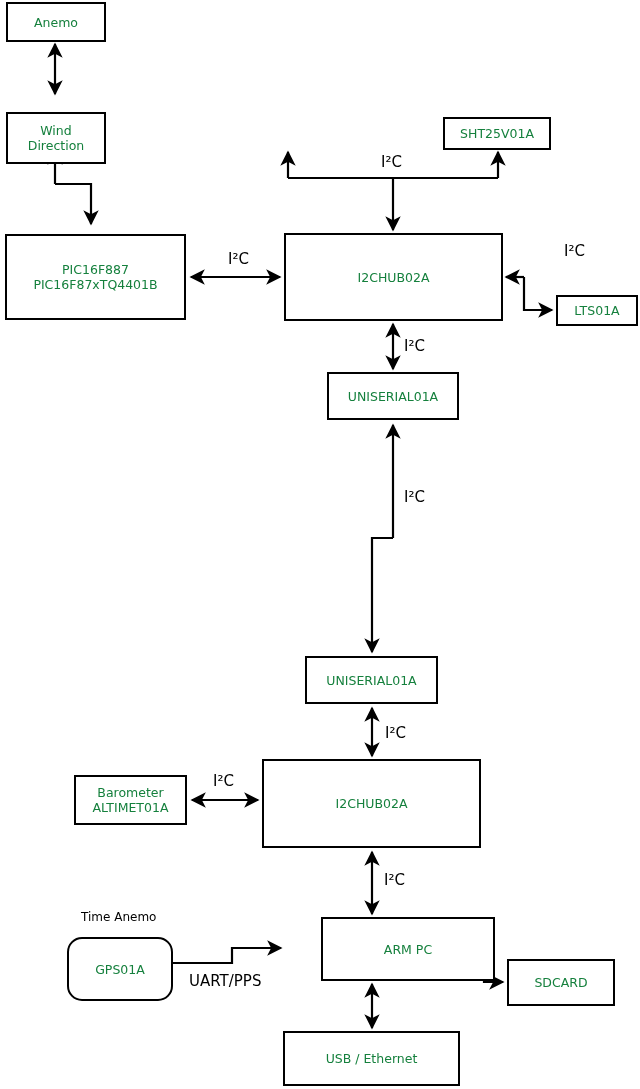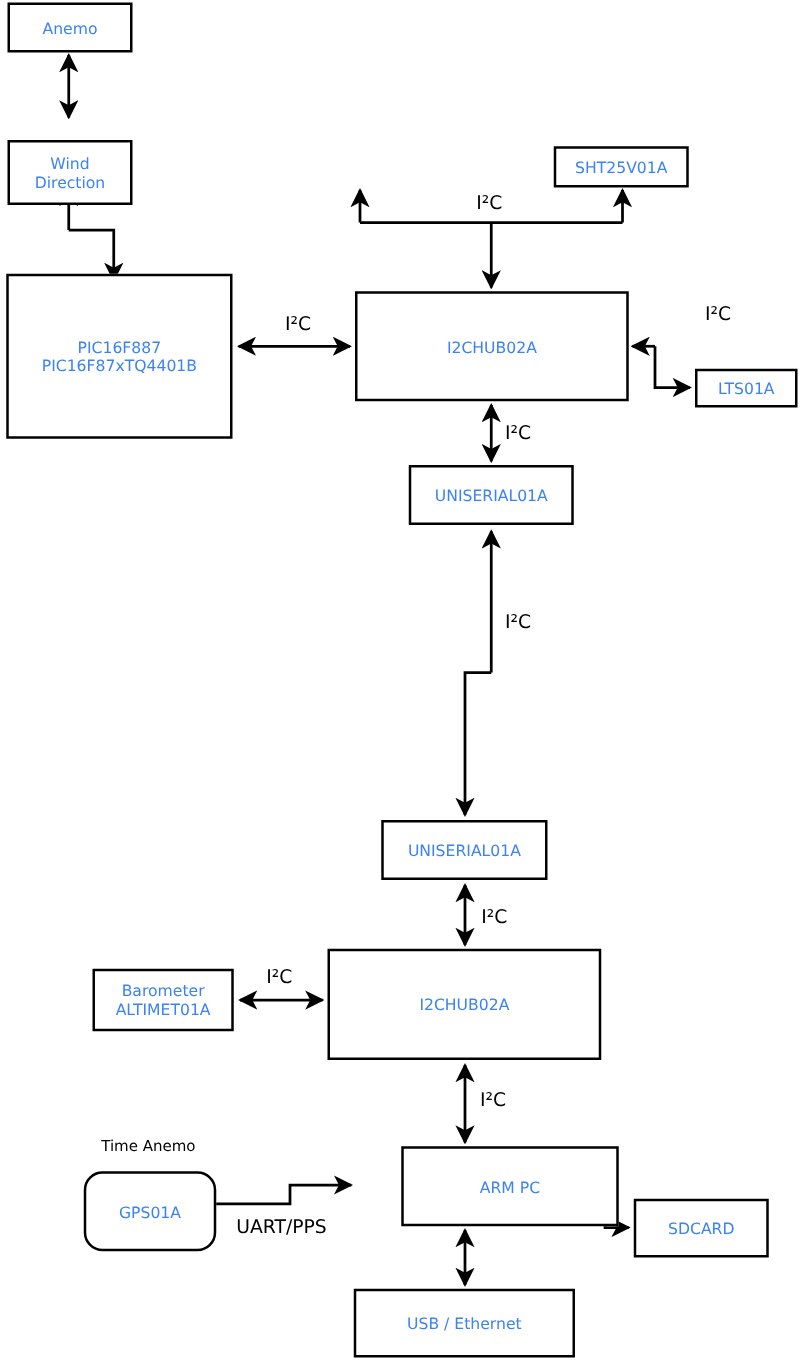--- a/index.html
+++ b/index.html
@@ -29,21 +29,21 @@
     position: absolute;
     box-sizing: border-box;
     border: 2px solid #000000;
     background: #ffffff;
     display: flex;
     align-items: center;
     justify-content: center;
     text-align: center;
     font-size: 12.5px;
     line-height: 15px;
-    color: #3b82f6;
+    color: #15803d;
     white-space: pre-line;
     z-index: 2;
   }
   .edge-label {
     position: absolute;
     font-size: 15px;
     color: #000000;
     white-space: nowrap;
     z-index: 3;
   }
@@ -105,21 +105,21 @@
 
   <div class="node" style="left:6px; top:2px; width:100px; height:40px;">
     <span>Anemo</span>
   </div>
 
   <div class="node" style="left:6px; top:112px; width:100px; height:52px;">
     <span>Wind
 Direction</span>
   </div>
 
-  <div class="node" style="left:5px; top:219px; width:181px; height:132px;">
+  <div class="node" style="left:5px; top:234px; width:181px; height:86px;">
     <span>PIC16F887
 PIC16F87xTQ4401B</span>
   </div>
 
 
   <div class="node" style="left:443px; top:117px; width:108px; height:33px;">
     <span>SHT25V01A</span>
   </div>
 
   <div class="node" style="left:284px; top:233px; width:219px; height:88px;">

